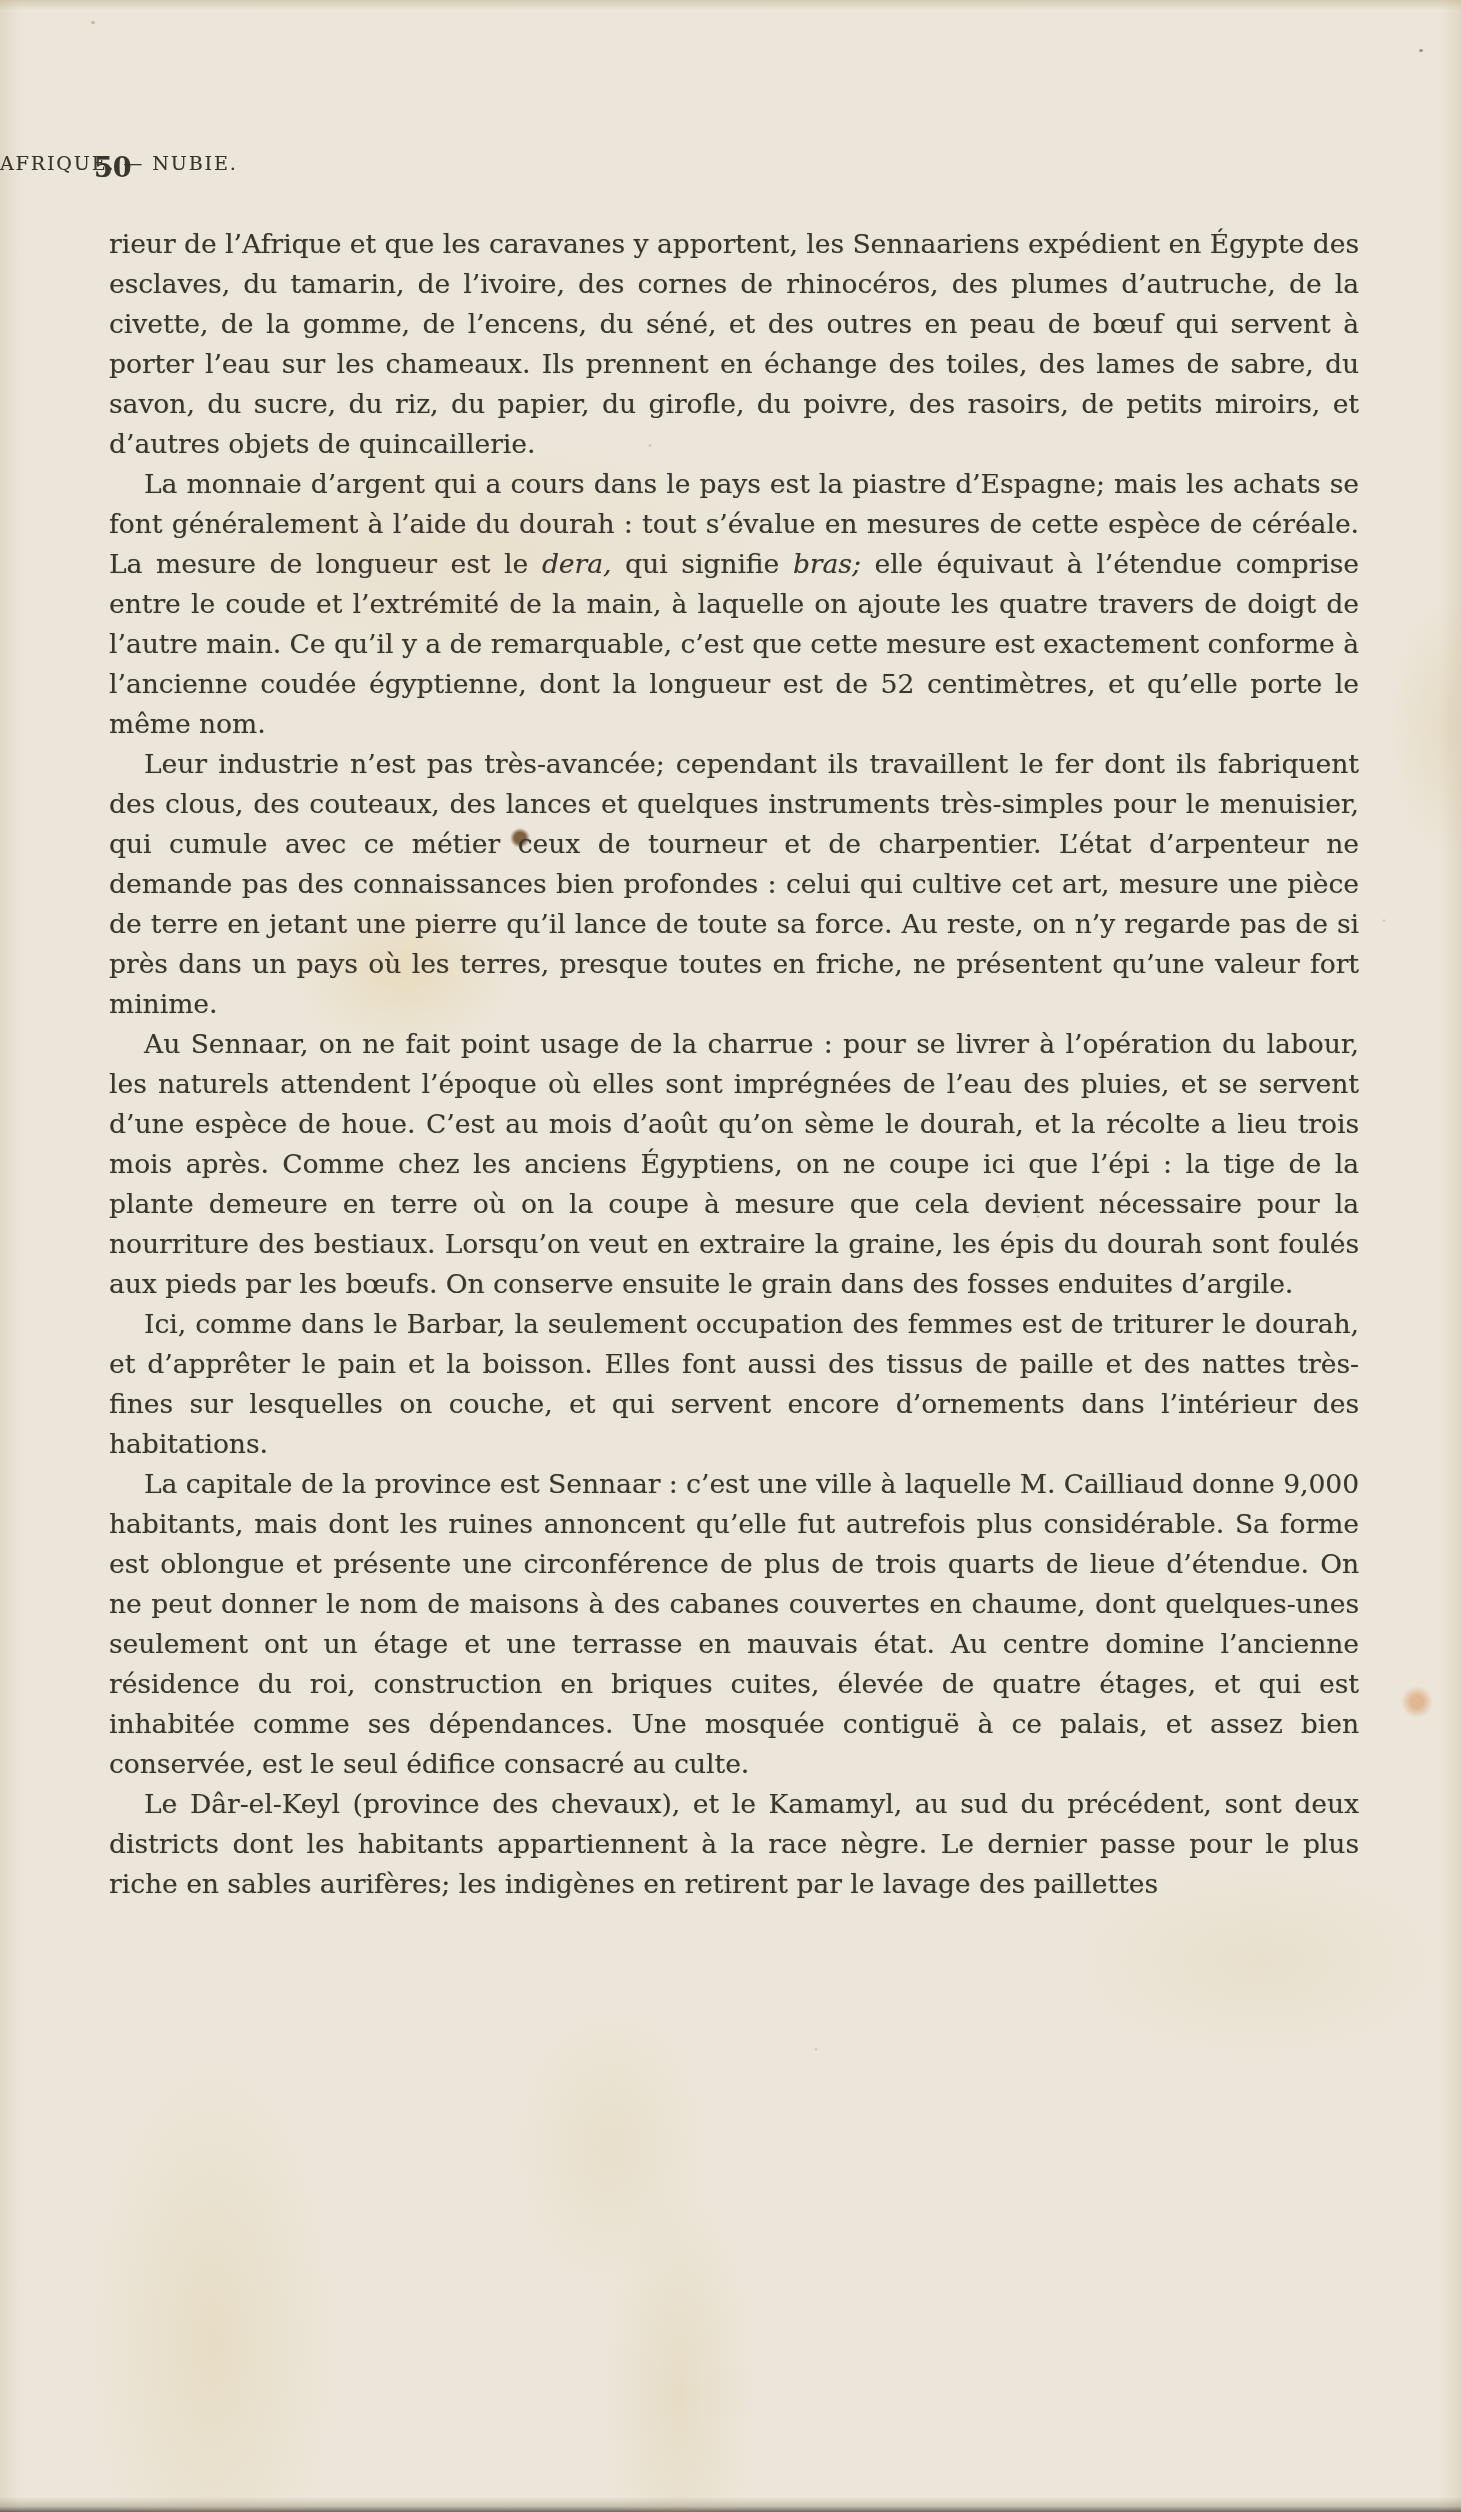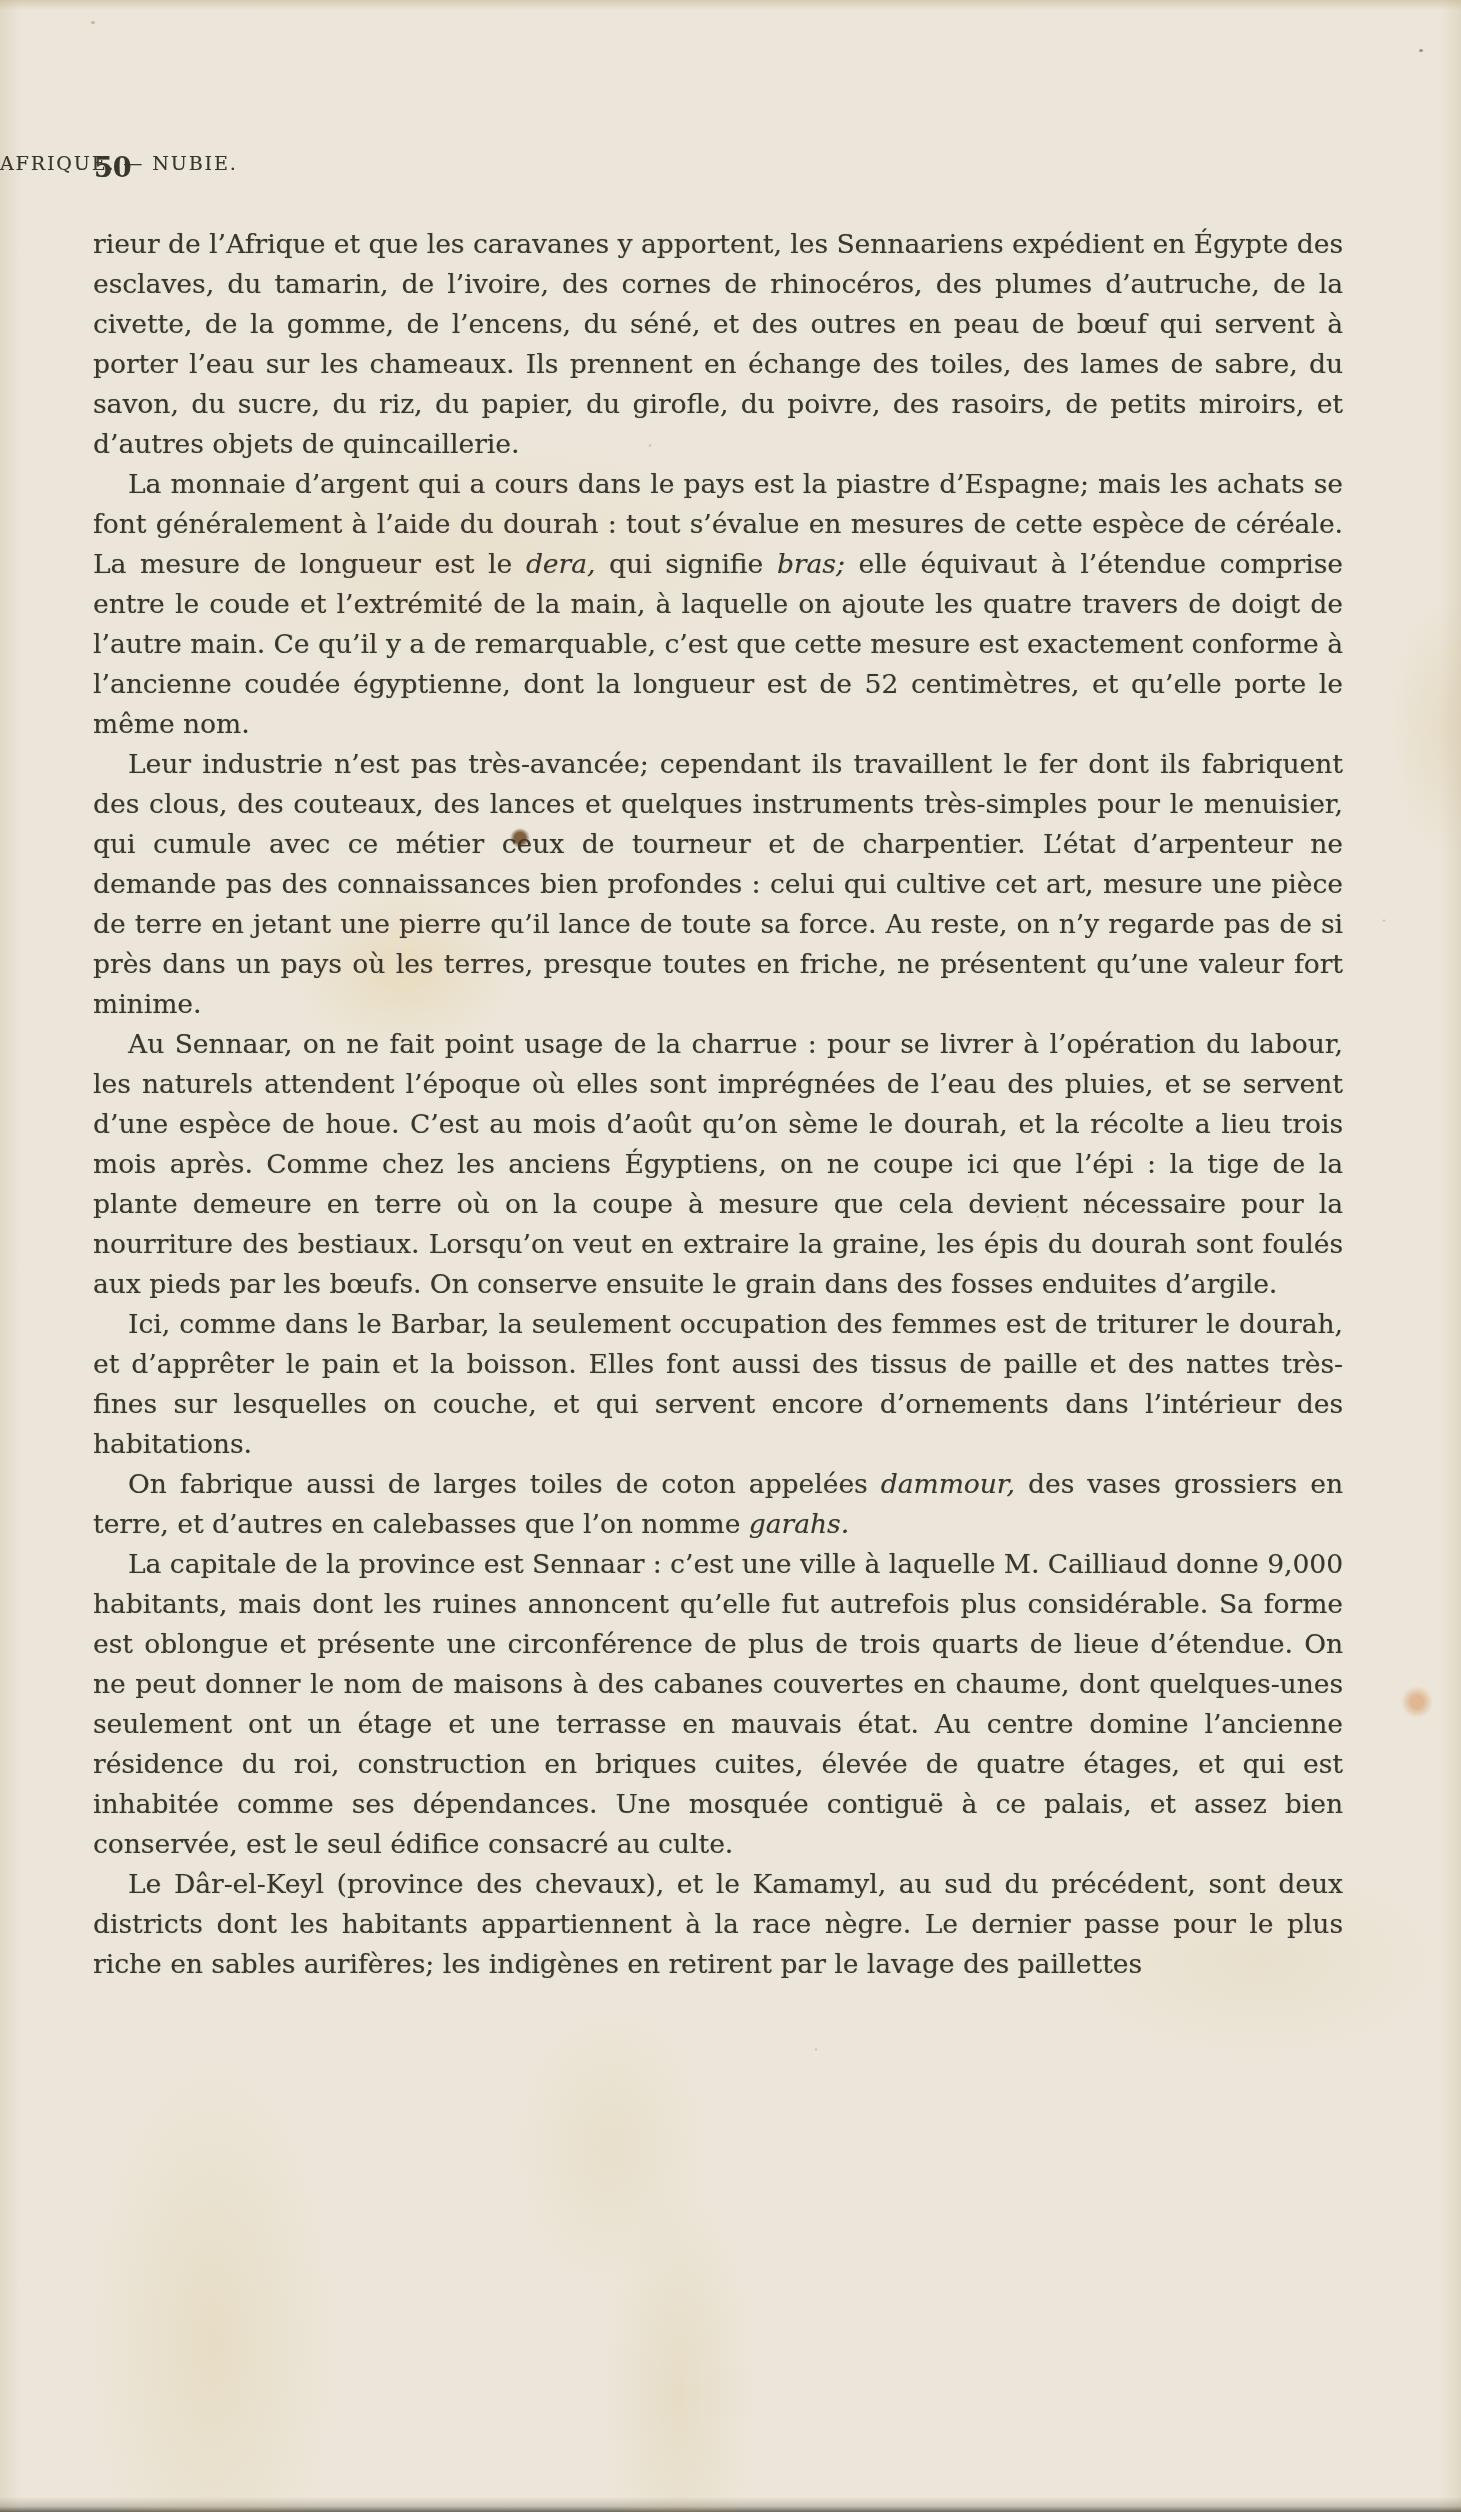--- a/index.html
+++ b/index.html
@@ -44,21 +44,21 @@
     text-shadow:0.3px 0.3px 0.6px rgba(58,54,46,0.45);
     font-weight:bold;
   }
   .running-head {
     position:absolute; top:154px; left:0; width:100%;
     text-align:left;
     font-size:19px; line-height:1; letter-spacing:1.9px;
     text-shadow:0.3px 0.3px 0.6px rgba(58,54,46,0.45);
   }
   .body-text {
-    position:absolute; top:224px; left:93px; width:1250px;
+    position:absolute; top:224px; left:109px; width:1250px;
     font-size:26.5px; line-height:40px;
     text-align:justify;
     text-shadow:0.3px 0.3px 0.7px rgba(58,54,46,0.42);
   }
   .para { margin:0; padding:0; }
   .para.indent { text-indent:35px; }
   .para i { font-style:italic; }
   .section-heading {
     font-size:46px; line-height:1; letter-spacing:8.6px;
     font-weight:bold; text-align:center; text-indent:0;
@@ -75,17 +75,16 @@
 <div class="page-number">50</div>
 
 <div class="running-head">AFRIQUE. — NUBIE.</div>
 
 <div class="body-text">
     <p class="para"><span>rieur de l’Afrique et que les caravanes y apportent, les Sennaariens expédient en Égypte des esclaves, du tamarin, de l’ivoire, des cornes de rhinocéros, des plumes d’autruche, de la civette, de la gomme, de l’encens, du séné, et des outres en peau de bœuf qui servent à porter l’eau sur les chameaux. Ils prennent en échange des toiles, des lames de sabre, du savon, du sucre, du riz, du papier, du girofle, du poivre, des rasoirs, de petits miroirs, et d’autres objets de quincaillerie.</span></p>
     <p class="para indent"><span>La monnaie d’argent qui a cours dans le pays est la piastre d’Espagne; mais les achats se font généralement à l’aide du dourah : tout s’évalue en mesures de cette espèce de céréale. La mesure de longueur est le </span><i>dera,</i><span> qui signifie </span><i>bras;</i><span> elle équivaut à l’étendue comprise entre le coude et l’extrémité de la main, à laquelle on ajoute les quatre travers de doigt de l’autre main. Ce qu’il y a de remarquable, c’est que cette mesure est exactement conforme à l’ancienne coudée égyptienne, dont la longueur est de 52 centimètres, et qu’elle porte le même nom.</span></p>
     <p class="para indent"><span>Leur industrie n’est pas très-avancée; cependant ils travaillent le fer dont ils fabriquent des clous, des couteaux, des lances et quelques instruments très-simples pour le menuisier, qui cumule avec ce métier ceux de tourneur et de charpentier. L’état d’arpenteur ne demande pas des connaissances bien profondes : celui qui cultive cet art, mesure une pièce de terre en jetant une pierre qu’il lance de toute sa force. Au reste, on n’y regarde pas de si près dans un pays où les terres, presque toutes en friche, ne présentent qu’une valeur fort minime.</span></p>
     <p class="para indent"><span>Au Sennaar, on ne fait point usage de la charrue : pour se livrer à l’opération du labour, les naturels attendent l’époque où elles sont imprégnées de l’eau des pluies, et se servent d’une espèce de houe. C’est au mois d’août qu’on sème le dourah, et la récolte a lieu trois mois après. Comme chez les anciens Égyptiens, on ne coupe ici que l’épi : la tige de la plante demeure en terre où on la coupe à mesure que cela devient nécessaire pour la nourriture des bestiaux. Lorsqu’on veut en extraire la graine, les épis du dourah sont foulés aux pieds par les bœufs. On conserve ensuite le grain dans des fosses enduites d’argile.</span></p>
     <p class="para indent"><span>Ici, comme dans le Barbar, la seulement occupation des femmes est de triturer le dourah, et d’apprêter le pain et la boisson. Elles font aussi des tissus de paille et des nattes très-fines sur lesquelles on couche, et qui servent encore d’ornements dans l’intérieur des habitations.</span></p>
-    <p class="para indent"><span>On fabrique aussi de larges toiles de coton appelées </span><i>dammour,</i><span> des vases grossiers en terre, et d’autres en calebasses que l’on nomme </span><i>garahs.</i></p>
     <p class="para indent"><span>La capitale de la province est Sennaar : c’est une ville à laquelle M. Cailliaud donne 9,000 habitants, mais dont les ruines annoncent qu’elle fut autrefois plus considérable. Sa forme est oblongue et présente une circonférence de plus de trois quarts de lieue d’étendue. On ne peut donner le nom de maisons à des cabanes couvertes en chaume, dont quelques-unes seulement ont un étage et une terrasse en mauvais état. Au centre domine l’ancienne résidence du roi, construction en briques cuites, élevée de quatre étages, et qui est inhabitée comme ses dépendances. Une mosquée contiguë à ce palais, et assez bien conservée, est le seul édifice consacré au culte.</span></p>
     <p class="para indent"><span>Le Dâr-el-Keyl (province des chevaux), et le Kamamyl, au sud du précédent, sont deux districts dont les habitants appartiennent à la race nègre. Le dernier passe pour le plus riche en sables aurifères; les indigènes en retirent par le lavage des paillettes</span></p>
   </div>
 
 
 </body></html>

